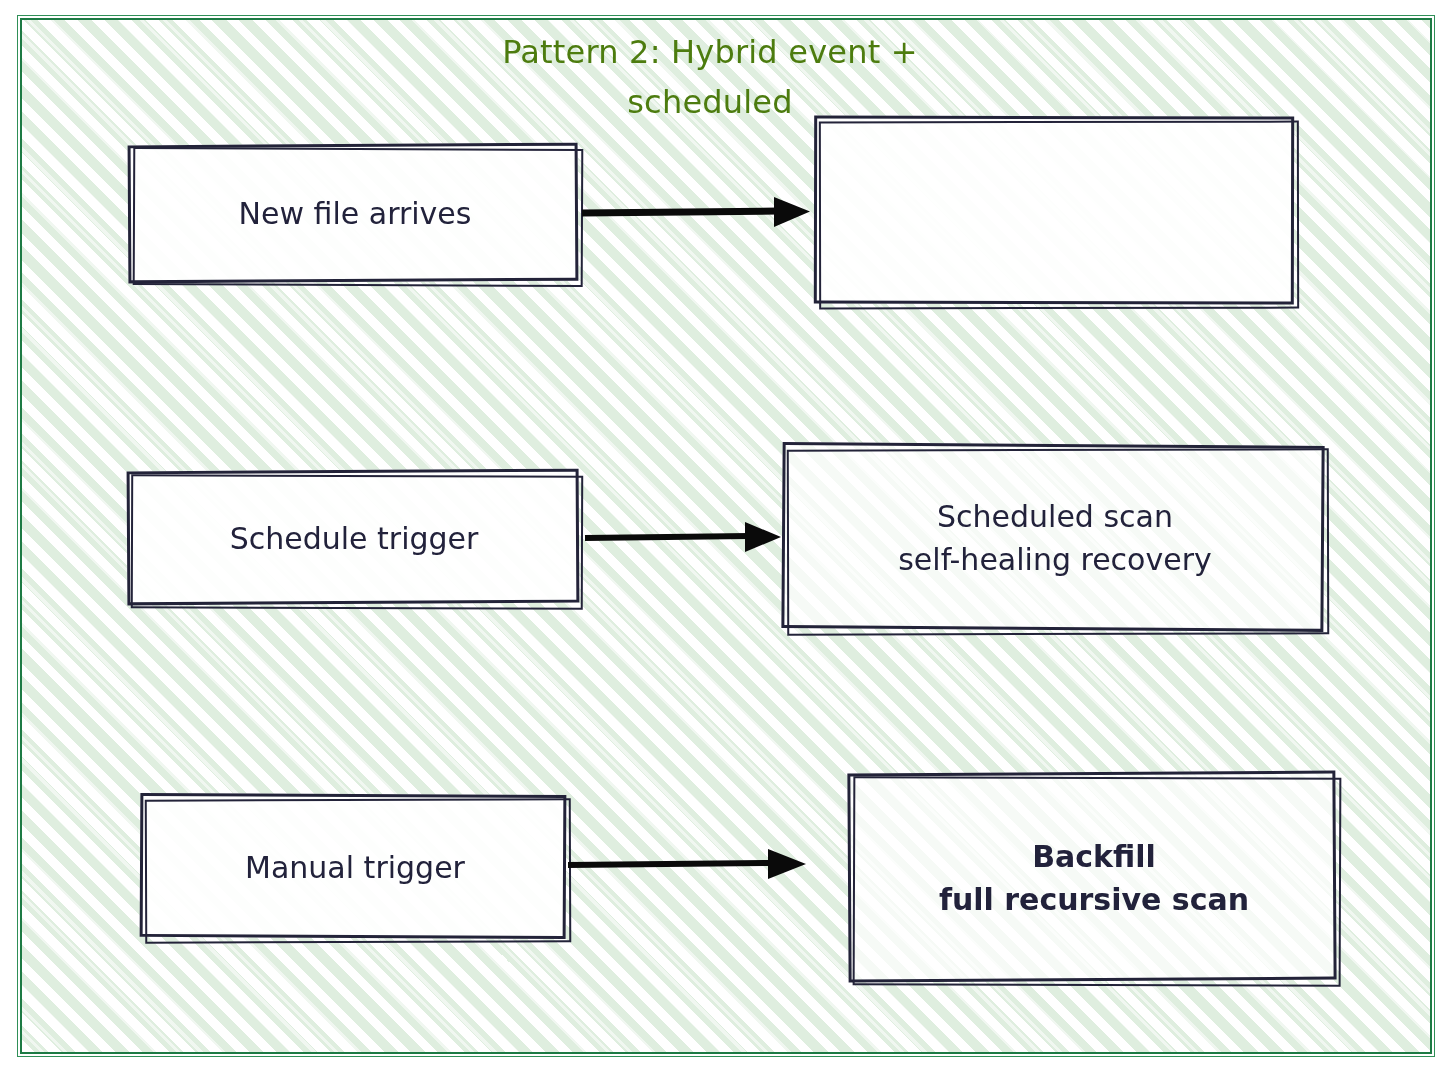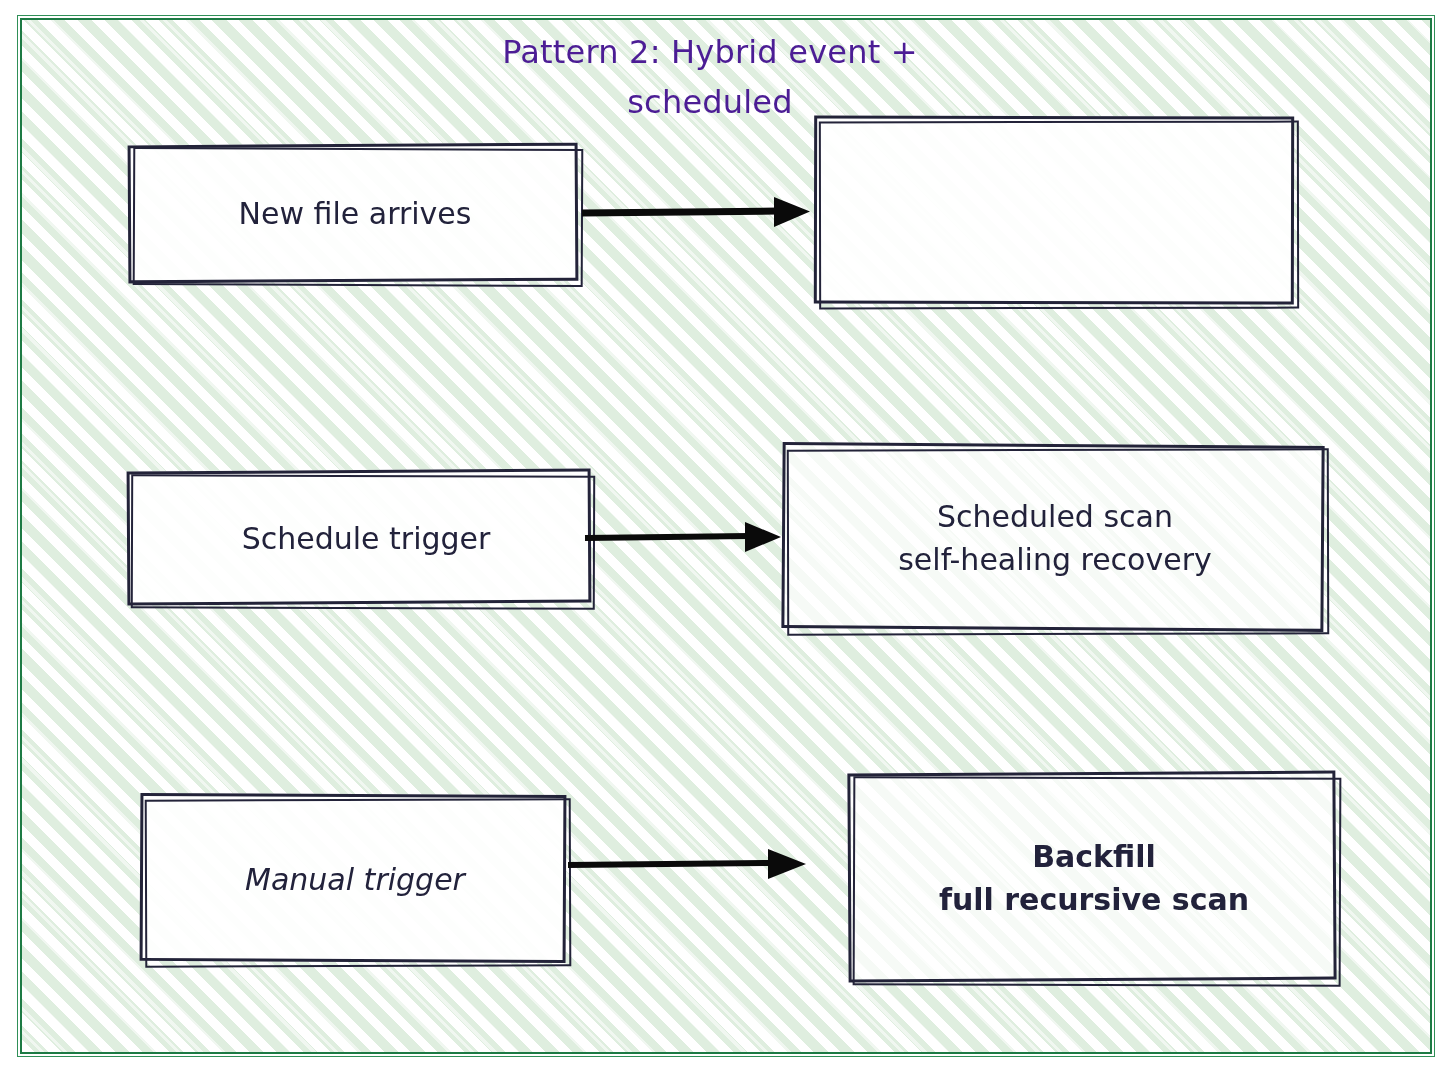--- a/index.html
+++ b/index.html
@@ -58,21 +58,21 @@
 
   
   .title {
     position: absolute;
     left: 360px;
     top: 28px;
     width: 700px;
     text-align: center;
     font-size: 32px;
     line-height: 1.55;
-    color: #4c1d95;
+    color: #4d7c0f;
     font-family: "DejaVu Sans", sans-serif;
     letter-spacing: 0.2px;
     white-space: pre-line;
     z-index: 6;
   }
 
   
   .node {
     position: absolute;
     z-index: 4;
@@ -160,41 +160,41 @@
       <path d="M4 23 L200 21" stroke="#0a0a0a" stroke-width="7" stroke-linecap="butt" fill="none"></path>
       <path d="M196 7 L232 21.5 L196 37 Z" fill="#0a0a0a"></path>
     </svg>
   </div>
 
   <div class="node n-event" style="left:816px; top:118px; width:480px; height:188px;">
     <span class="sk1"></span>
     <span class="sk2"></span>
   </div>
 
-  <div class="node n-schedule" style="left:128px; top:472px; width:452px; height:134px;padding-left:12px;">
+  <div class="node n-schedule" style="left:128px; top:472px; width:452px; height:134px;">
     <span class="sk1"></span>
     <span class="sk2"></span>
     <span class="label">Schedule trigger</span>
   </div>
 
   <div class="arrow" style="left:583px; top:516px;">
     <svg width="210" height="45" viewBox="0 0 210 45" aria-hidden="true">
       <path d="M2 22 L166 20" stroke="#0a0a0a" stroke-width="6" stroke-linecap="butt" fill="none"></path>
       <path d="M162 6 L198 21 L162 36 Z" fill="#0a0a0a"></path>
     </svg>
   </div>
 
   <div class="node n-scan translucent" style="left:784px; top:446px; width:542px; height:186px;align-items:center;">
     <span class="sk1"></span>
     <span class="sk2"></span>
     <span class="label">Scheduled scan
 self-healing recovery</span>
   </div>
 
-  <div class="node n-manual" style="left:142px; top:796px; width:426px; height:168px;font-style:italic;">
+  <div class="node n-manual" style="left:142px; top:796px; width:426px; height:144px;">
     <span class="sk1"></span>
     <span class="sk2"></span>
     <span class="label">Manual trigger</span>
   </div>
 
   <div class="arrow" style="left:566px; top:843px;">
     <svg width="250" height="45" viewBox="0 0 250 45" aria-hidden="true">
       <path d="M2 22 L206 20" stroke="#0a0a0a" stroke-width="6" stroke-linecap="butt" fill="none"></path>
       <path d="M202 6 L240 21 L202 36 Z" fill="#0a0a0a"></path>
     </svg>

